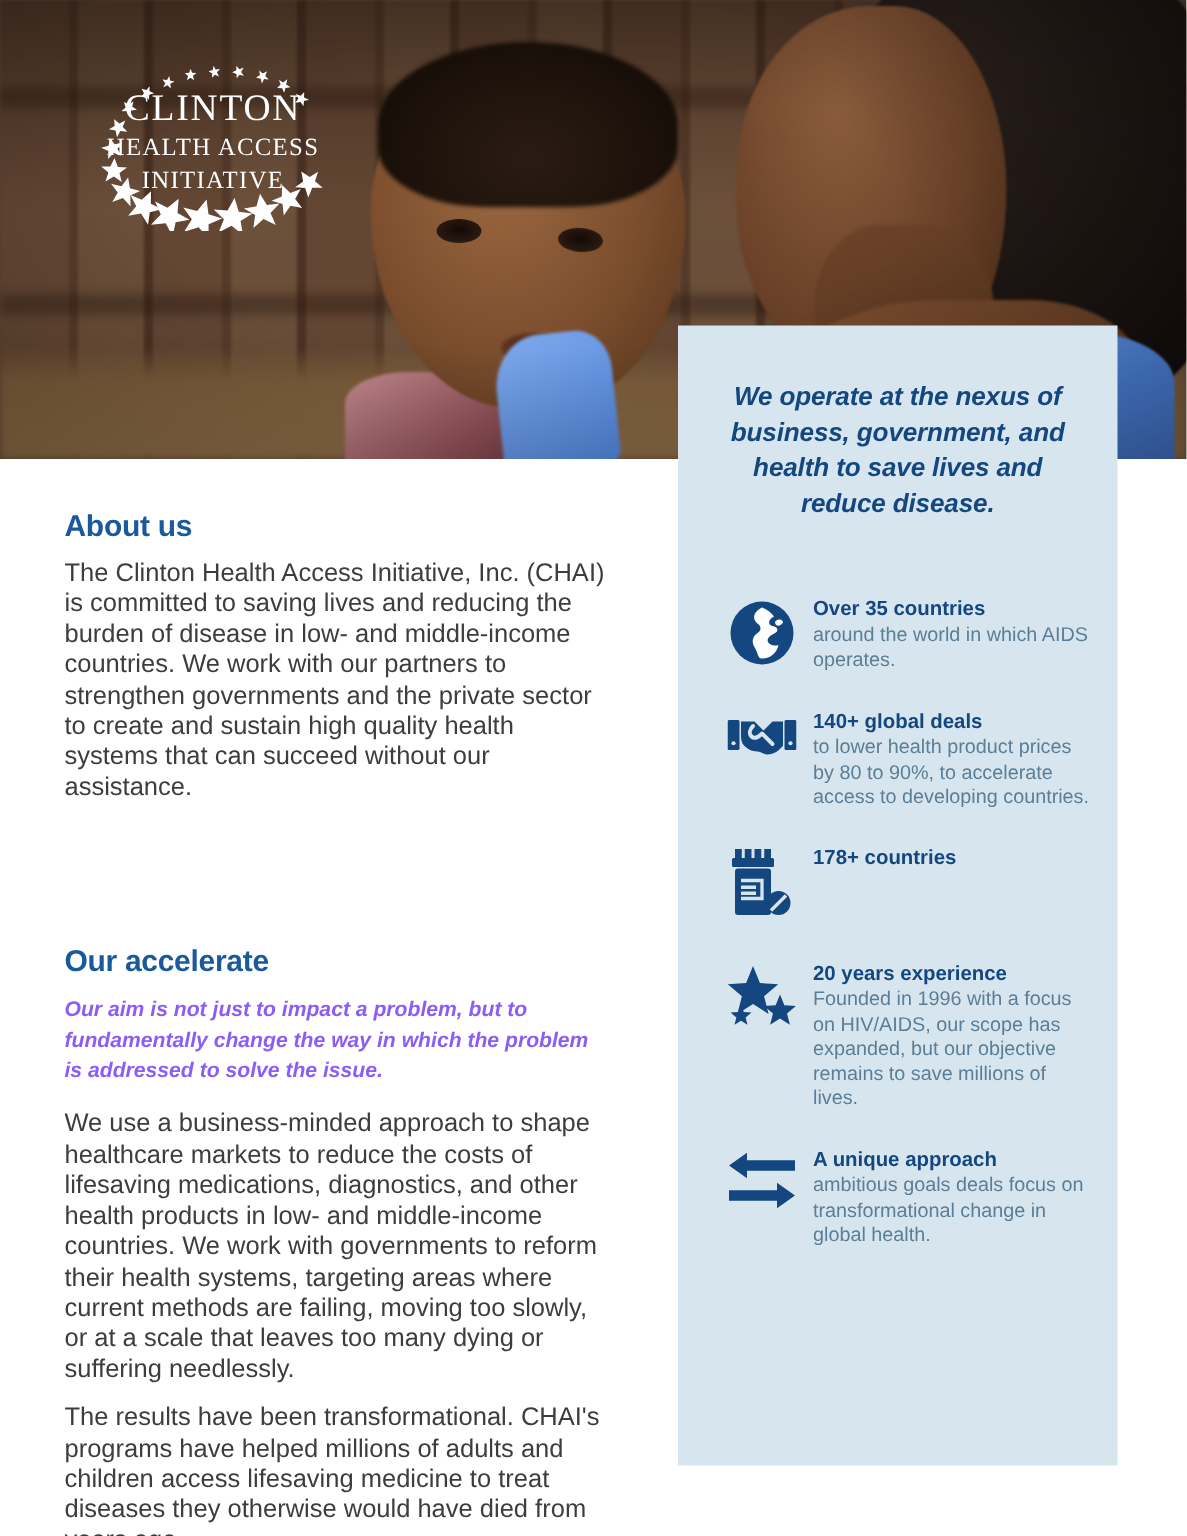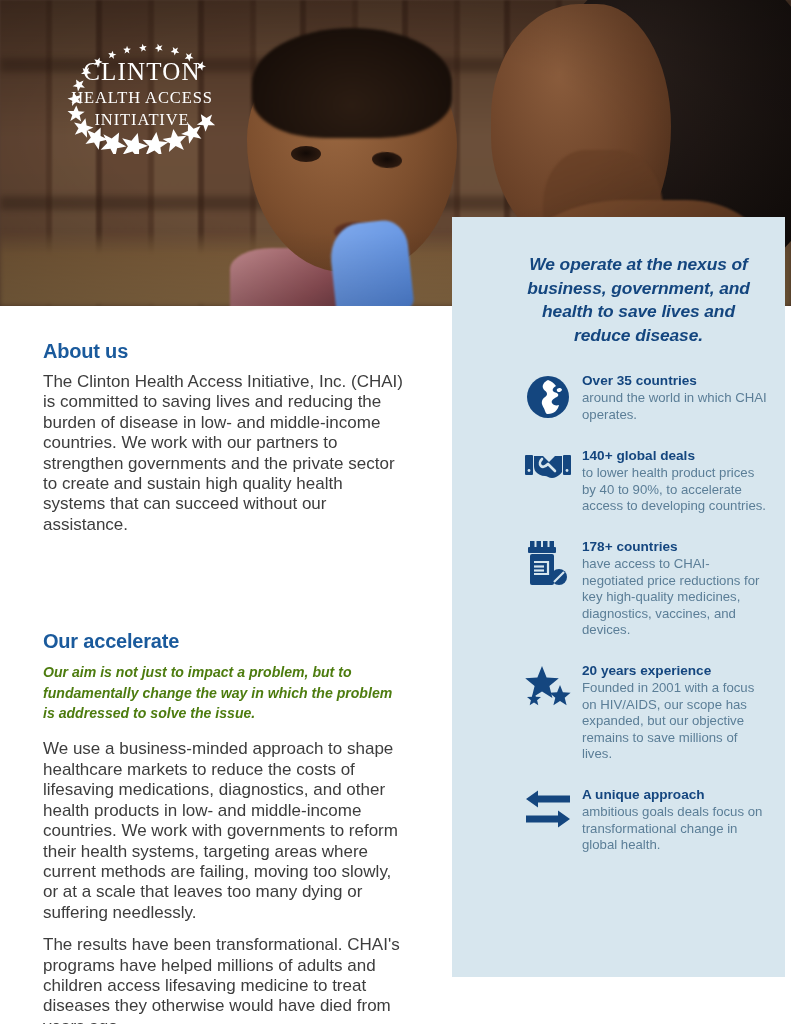--- a/index.html
+++ b/index.html
@@ -168,47 +168,46 @@
   }
   .body-par {
     font-size: 17px;
     line-height: 20.4px;
     color: #3d3d3d;
     margin: 0 0 12px 0;
   }
   .lead-par {
     font-size: 14.1px;
     line-height: 20.4px;
-    color: #4d7c0f;
+    color: #8b5cf6;
     font-style: italic;
     font-weight: bold;
     margin: 0 0 16px 0;
   }
   .spacer-block { height: 83px; }
 
   
   #panel {
     position: absolute;
     left: 452px; top: 217px;
     width: 293px; height: 760px;
     background: #d7e6ee;
-    padding-left: 40px;
   }
   #panel-tagline {
     margin: 36px 20px 0 20px;
     text-align: center;
     font-size: 17.4px;
     line-height: 23.6px;
     font-weight: bold;
     font-style: italic;
     color: #14467f;
     letter-spacing: -.1px;
   }
   #stats {
-    margin: 26px 0 0 0;
+    margin: 51px 0 0 0;
     padding: 0;
     list-style: none;
   }
   .stat {
     display: flex;
     align-items: flex-start;
     padding: 0 18px 0 30px;
     margin-bottom: 25px;
   }
   .stat-icon {
@@ -317,38 +316,38 @@
     <li class="stat">
       <div class="stat-icon">
         <svg width="44" height="44" viewBox="0 0 44 44" xmlns="http://www.w3.org/2000/svg">
           <circle cx="22" cy="22" r="21" fill="#14467f"></circle>
           <path d="M22 5 C18 7 16 10 17 13 C18 16 21 16 21 19 C21 22 17 22 16 26 C15 30 18 32 19 36 C20 39 21 39 22 39 C28 39 32 35 33 30 C30 31 27 30 26 28 C25 26 27 24 29 23 C31 22 33 21 32 19 C31 17 28 18 27 16 C26 14 28 12 30 11 C28 8 25 6 22 5 Z" fill="#ffffff"></path>
           <path d="M34 13 C32 13 30 14 31 16 C32 18 35 17 36 15 C36 14 35 13 34 13 Z" fill="#ffffff"></path>
         </svg>
       </div>
       <div class="stat-text">
         <div class="stat-title">Over 35 countries</div>
-        <div class="stat-desc">around the world in which CHAI operates.</div>
+        <div class="stat-desc">around the world in which AIDS operates.</div>
       </div>
     </li>
 
     <li class="stat">
       <div class="stat-icon">
         <svg width="46" height="34" viewBox="0 0 46 34" xmlns="http://www.w3.org/2000/svg">
           <rect x="0" y="5" width="8" height="20" rx="1" fill="#14467f"></rect>
           <rect x="38" y="5" width="8" height="20" rx="1" fill="#14467f"></rect>
           <circle cx="4" cy="20.5" r="1.4" fill="#d7e6ee"></circle>
           <circle cx="42" cy="20.5" r="1.4" fill="#d7e6ee"></circle>
           <path d="M9 6 L18 6 L24 12 L30 6 L37 6 L37 22 C37 22 33 28 27 28 C24 28 22 26 20 26 C16 26 13 24 11 22 C9.6 20.6 9 18 9 16 Z" fill="#14467f"></path>
           <path d="M17 9 C15 11 14 14 16 16 C18 18 21 16 23 14 L30 21" stroke="#d7e6ee" stroke-width="2.6" fill="none" stroke-linecap="round" stroke-linejoin="round"></path>
         </svg>
       </div>
       <div class="stat-text">
         <div class="stat-title">140+ global deals</div>
-        <div class="stat-desc">to lower health product prices by 40 to 90%, to accelerate access to developing countries.</div>
+        <div class="stat-desc">to lower health product prices by 80 to 90%, to accelerate access to developing countries.</div>
       </div>
     </li>
 
     <li class="stat">
       <div class="stat-icon">
         <svg width="42" height="50" viewBox="0 0 42 50" xmlns="http://www.w3.org/2000/svg">
           <g fill="#14467f">
             <rect x="3" y="0" width="4.5" height="7"></rect>
             <rect x="9.5" y="0" width="4.5" height="7"></rect>
             <rect x="16" y="0" width="4.5" height="7"></rect>
@@ -360,37 +359,36 @@
             <path d="M7 21 L21 21 L21 33 L7 33"></path>
             <path d="M7 25.5 L17 25.5"></path>
             <path d="M7 29.5 L17 29.5"></path>
           </g>
           <circle cx="32" cy="36" r="8" fill="#14467f"></circle>
           <path d="M27 41 L37 31" stroke="#d7e6ee" stroke-width="2.2"></path>
         </svg>
       </div>
       <div class="stat-text">
         <div class="stat-title">178+ countries</div>
-        <div class="stat-desc">have access to CHAI-negotiated price reductions for key high-quality medicines, diagnostics, vaccines, and devices.</div>
       </div>
     </li>
 
     <li class="stat">
       <div class="stat-icon">
         <svg width="48" height="44" viewBox="0 0 48 44" xmlns="http://www.w3.org/2000/svg">
           <g fill="#14467f">
             <polygon points="18,1 22.6,12.4 34.8,13.2 25.4,21.1 28.4,33 18,26.4 7.6,33 10.6,21.1 1.2,13.2 13.4,12.4"></polygon>
             <polygon points="36,20 38.9,27.2 46.6,27.7 40.7,32.7 42.6,40.2 36,36 29.4,40.2 31.3,32.7 25.4,27.7 33.1,27.2"></polygon>
             <polygon points="10,27 11.9,31.7 17,32 13.1,35.3 14.3,40.2 10,37.5 5.7,40.2 6.9,35.3 3,32 8.1,31.7"></polygon>
           </g>
         </svg>
       </div>
       <div class="stat-text">
         <div class="stat-title">20 years experience</div>
-        <div class="stat-desc">Founded in 2001 with a focus on HIV/AIDS, our scope has expanded, but our objective remains to save millions of lives.</div>
+        <div class="stat-desc">Founded in 1996 with a focus on HIV/AIDS, our scope has expanded, but our objective remains to save millions of lives.</div>
       </div>
     </li>
 
     <li class="stat">
       <div class="stat-icon">
         <svg width="48" height="40" viewBox="0 0 48 40" xmlns="http://www.w3.org/2000/svg">
           <g fill="#14467f">
             <path d="M2 10 L14 1.5 L14 6.5 L46 6.5 L46 13.5 L14 13.5 L14 18.5 Z"></path>
             <path d="M46 30 L34 38.5 L34 33.5 L2 33.5 L2 26.5 L34 26.5 L34 21.5 Z"></path>
           </g>

